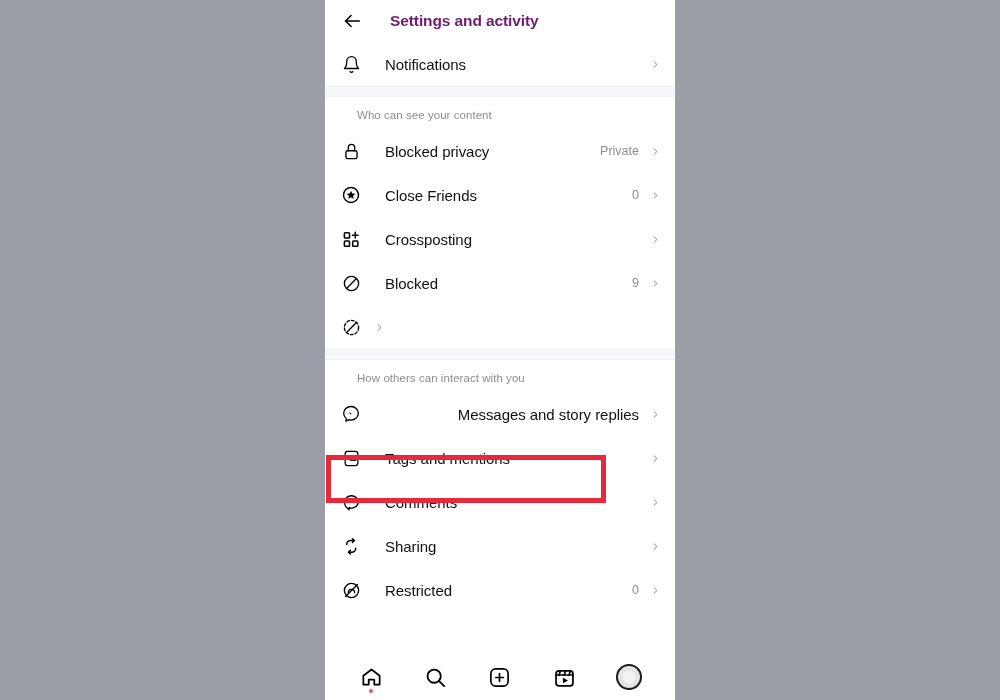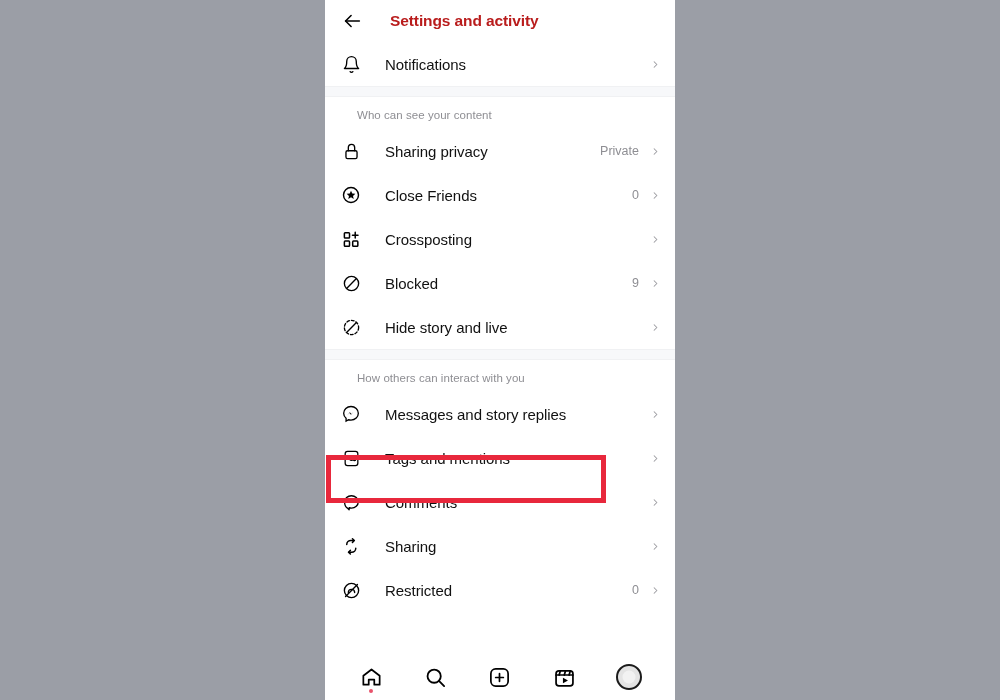--- a/index.html
+++ b/index.html
@@ -44,21 +44,21 @@
     height: 26px;
     flex: 0 0 26px;
     display: flex;
     align-items: center;
     justify-content: center;
     cursor: pointer;
   }
   .header-title {
     font-size: 15.5px;
     font-weight: bold;
-    color: #b91c1c;
+    color: #701a75;
     margin-left: 25px;
     letter-spacing: -0.1px;
   }
   
   .content {
     flex: 1 1 auto;
     overflow: hidden;
     position: relative;
     background: #ffffff;
   }
@@ -111,20 +111,21 @@
     height: 12px;
     flex: 0 0 12px;
     display: flex;
     align-items: center;
     justify-content: center;
     color: #9a9a9f;
   }
   
   .row.highlighted {
     outline: none;
+    text-align: right;
   }
   .highlight-box {
     position: absolute;
     left: 326px;
     top: 455px;
     width: 280px;
     height: 48px;
     border: 5px solid #e8283c;
     box-sizing: border-box;
     pointer-events: none;
@@ -225,21 +226,21 @@
       <div>
         <div class="section-title">Who can see your content</div>
 
         <div class="row">
           <div class="row-icon">
             <svg width="19" height="19" viewBox="0 0 24 24" fill="none" stroke="#000" stroke-width="1.7" stroke-linecap="round" stroke-linejoin="round">
               <rect x="5" y="11" width="14" height="10" rx="2"></rect>
               <path d="M8 11V7a4 4 0 0 1 8 0v4"></path>
             </svg>
           </div>
-          <div class="row-label">Sharing privacy</div>
+          <div class="row-label">Blocked privacy</div>
           <div class="row-value">Private</div>
           <div class="chevron">
             <svg width="11" height="11" viewBox="0 0 24 24" fill="none" stroke="currentColor" stroke-width="2.2" stroke-linecap="round" stroke-linejoin="round">
                 <polyline points="9,18 15,12 9,6"></polyline>
               </svg>
           </div>
         </div>
 
         <div class="row">
           <div class="row-icon">
@@ -292,21 +293,20 @@
           </div>
         </div>
 
         <div class="row">
           <div class="row-icon">
             <svg width="19" height="19" viewBox="0 0 24 24" fill="none" stroke="#000" stroke-width="1.7" stroke-linecap="round">
               <circle cx="12" cy="12" r="9" stroke-dasharray="3.4 2.6"></circle>
               <line x1="5.8" y1="18.2" x2="18.2" y2="5.8"></line>
             </svg>
           </div>
-          <div class="row-label">Hide story and live</div>
           <div class="row-value"></div>
           <div class="chevron">
             <svg width="11" height="11" viewBox="0 0 24 24" fill="none" stroke="currentColor" stroke-width="2.2" stroke-linecap="round" stroke-linejoin="round">
                 <polyline points="9,18 15,12 9,6"></polyline>
               </svg>
           </div>
         </div>
       </div>
 
       <div class="section-gap"></div>

